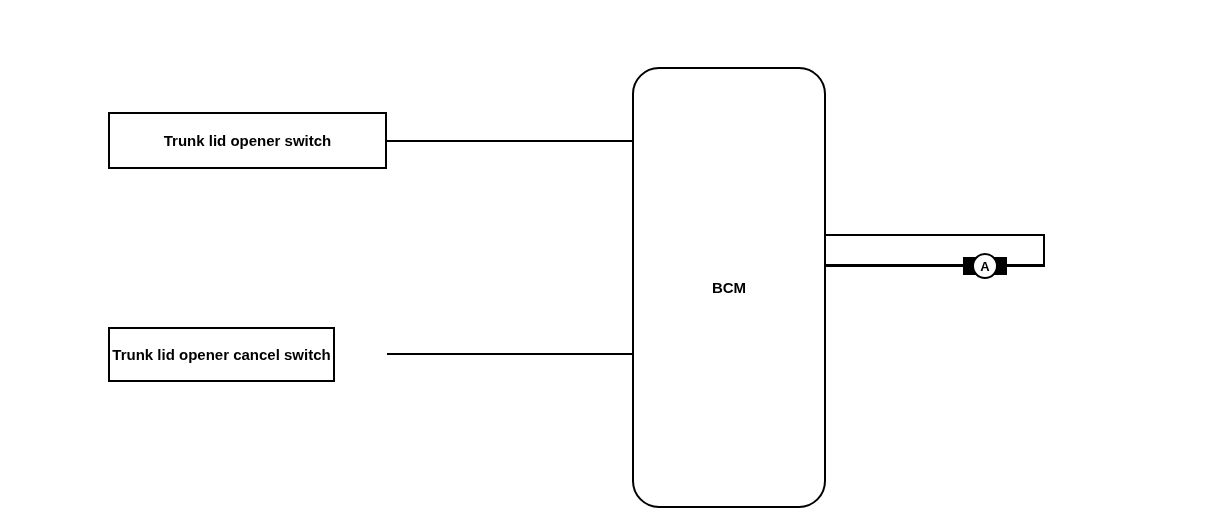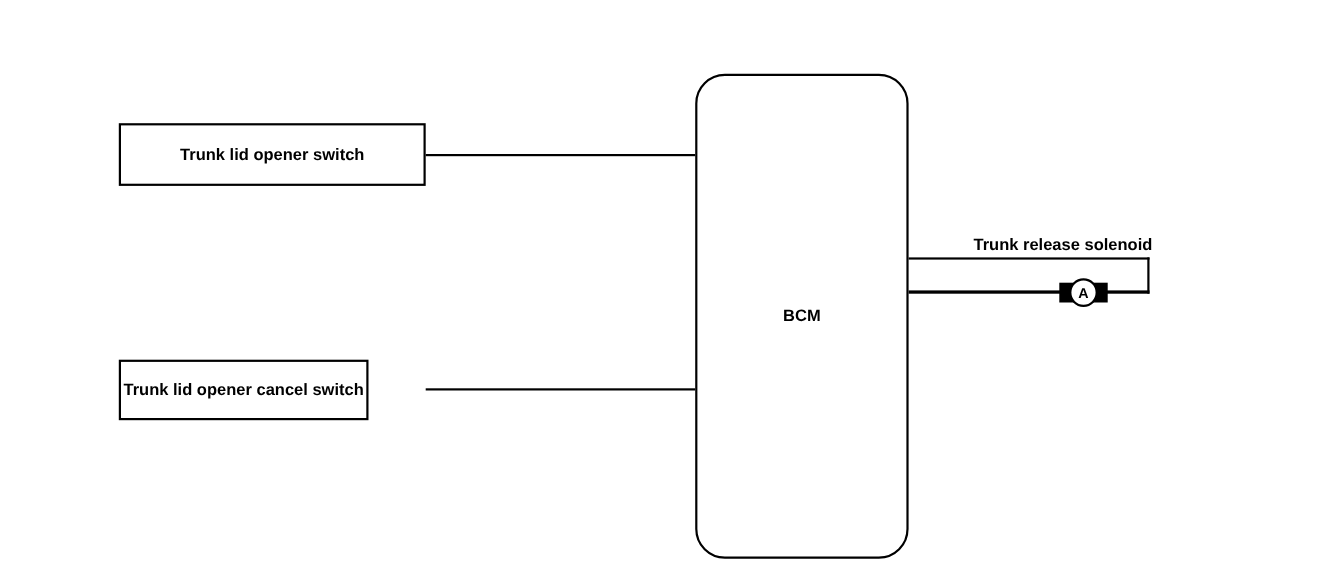--- a/index.html
+++ b/index.html
@@ -93,20 +93,19 @@
     <span>BCM</span>
   </div>
 
   <div class="wire wire-switch"></div>
   <div class="wire wire-cancel-switch"></div>
 
   <div class="wire wire-solenoid-top"></div>
   <div class="wire wire-solenoid-bottom"></div>
   <div class="wire wire-solenoid-right"></div>
 
-  <div class="solenoid-label">Trunk release solenoid</div>
 
   <div class="connector-block"></div>
   <div class="connector-circle">
     <span>A</span>
   </div>
 
 </div>
 
 </body></html>

